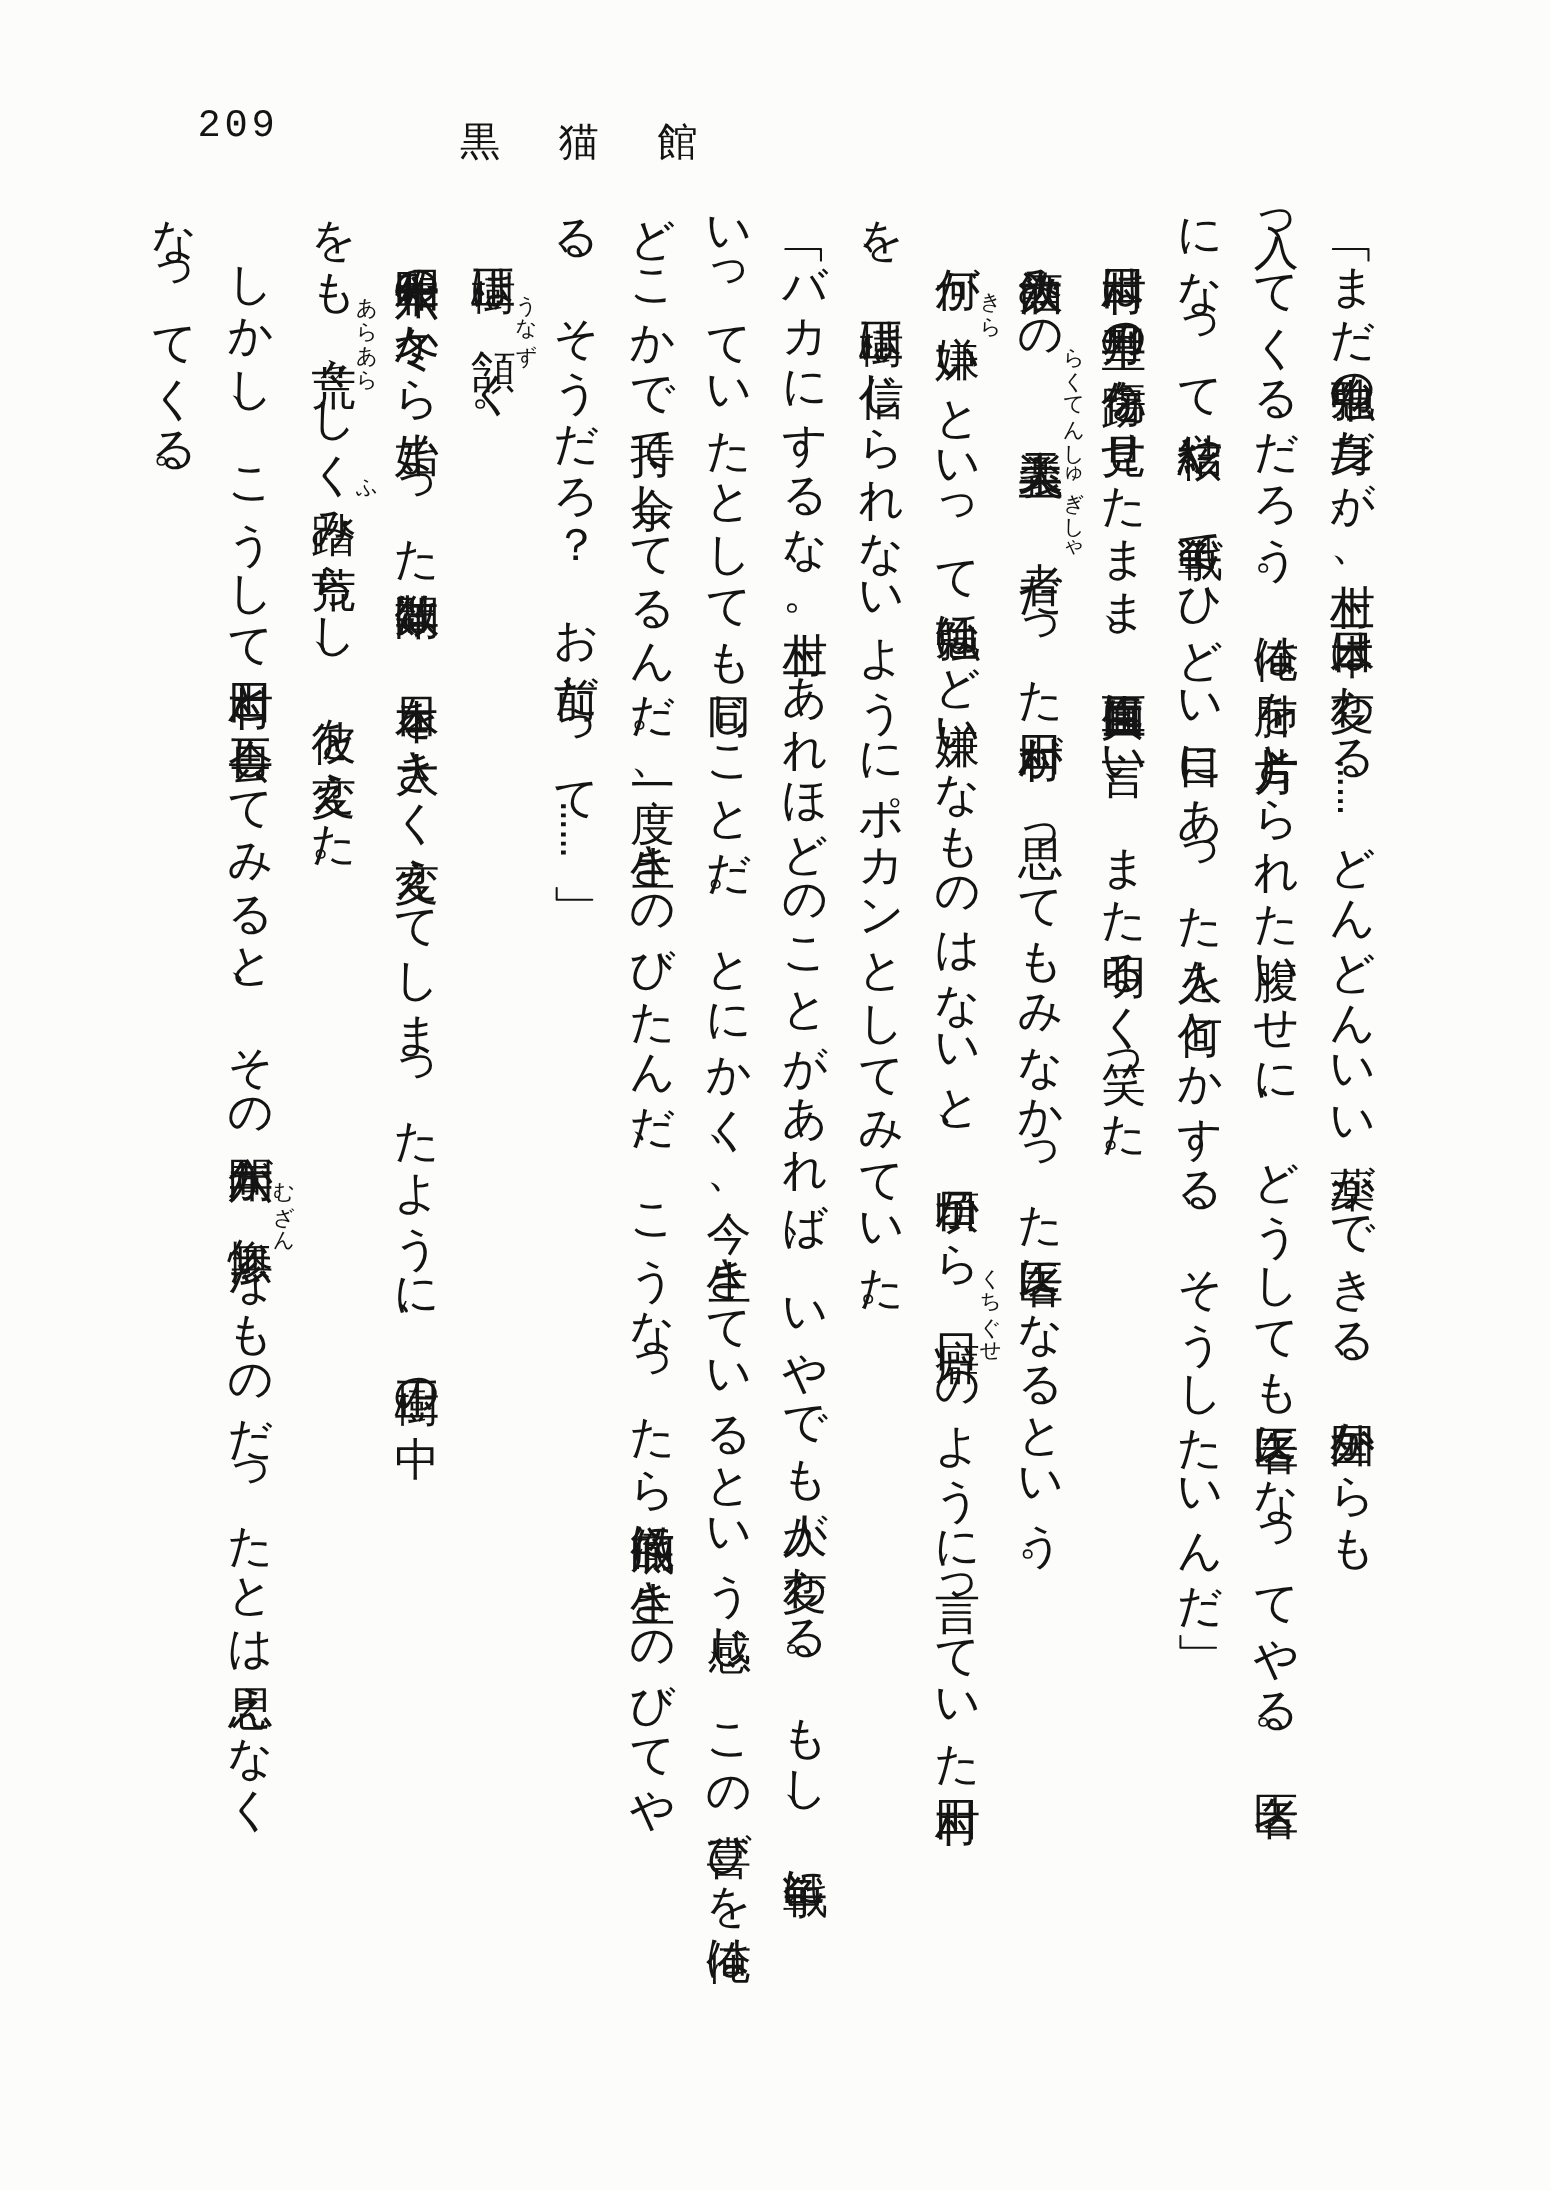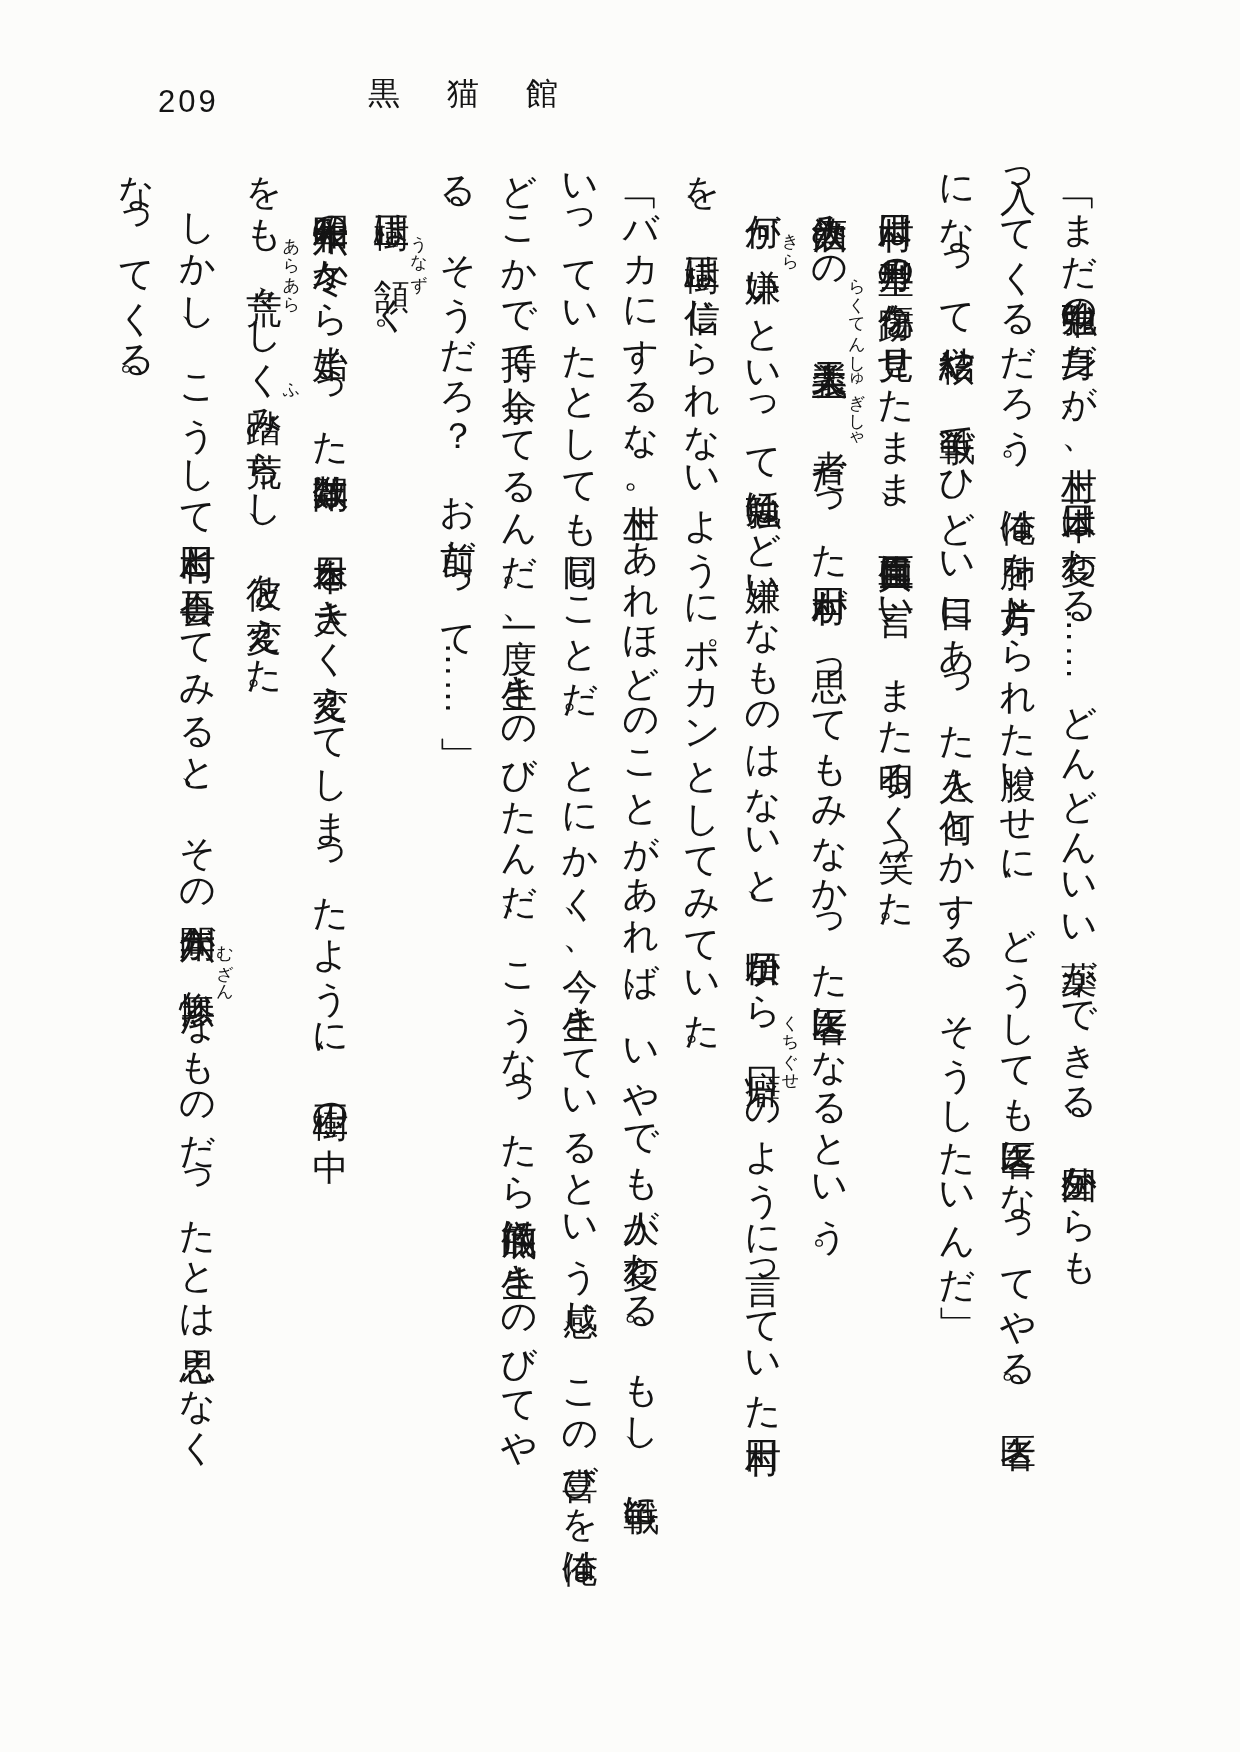--- a/index.html
+++ b/index.html
@@ -2,34 +2,34 @@
 <html><head>
 <meta charset="utf-8">
 <style>
   html, body { margin: 0; padding: 0; }
   .page {
     position: relative;
     width: 1240px;
     height: 1752px;
     background: #fcfcfa;
     color: #141414;
-    font-family: Liberation Sans, sans-serif;
+    font-family: Liberation Mono, monospace;
     overflow: hidden;
   }
   .pagenum {
     position: absolute;
     left: 158px;
     top: 84px;
     font-size: 31px;
     letter-spacing: 3px;
   }
   .booktitle {
     position: absolute;
     left: 368px;
-    top: 72px;
+    top: 92px;
     font-size: 32px;
     letter-spacing: 47px;
     white-space: nowrap;
   }
   .text-block {
     position: absolute;
     top: 150px;
     right: 130px;
     height: 1520px;
     writing-mode: vertical-rl;

